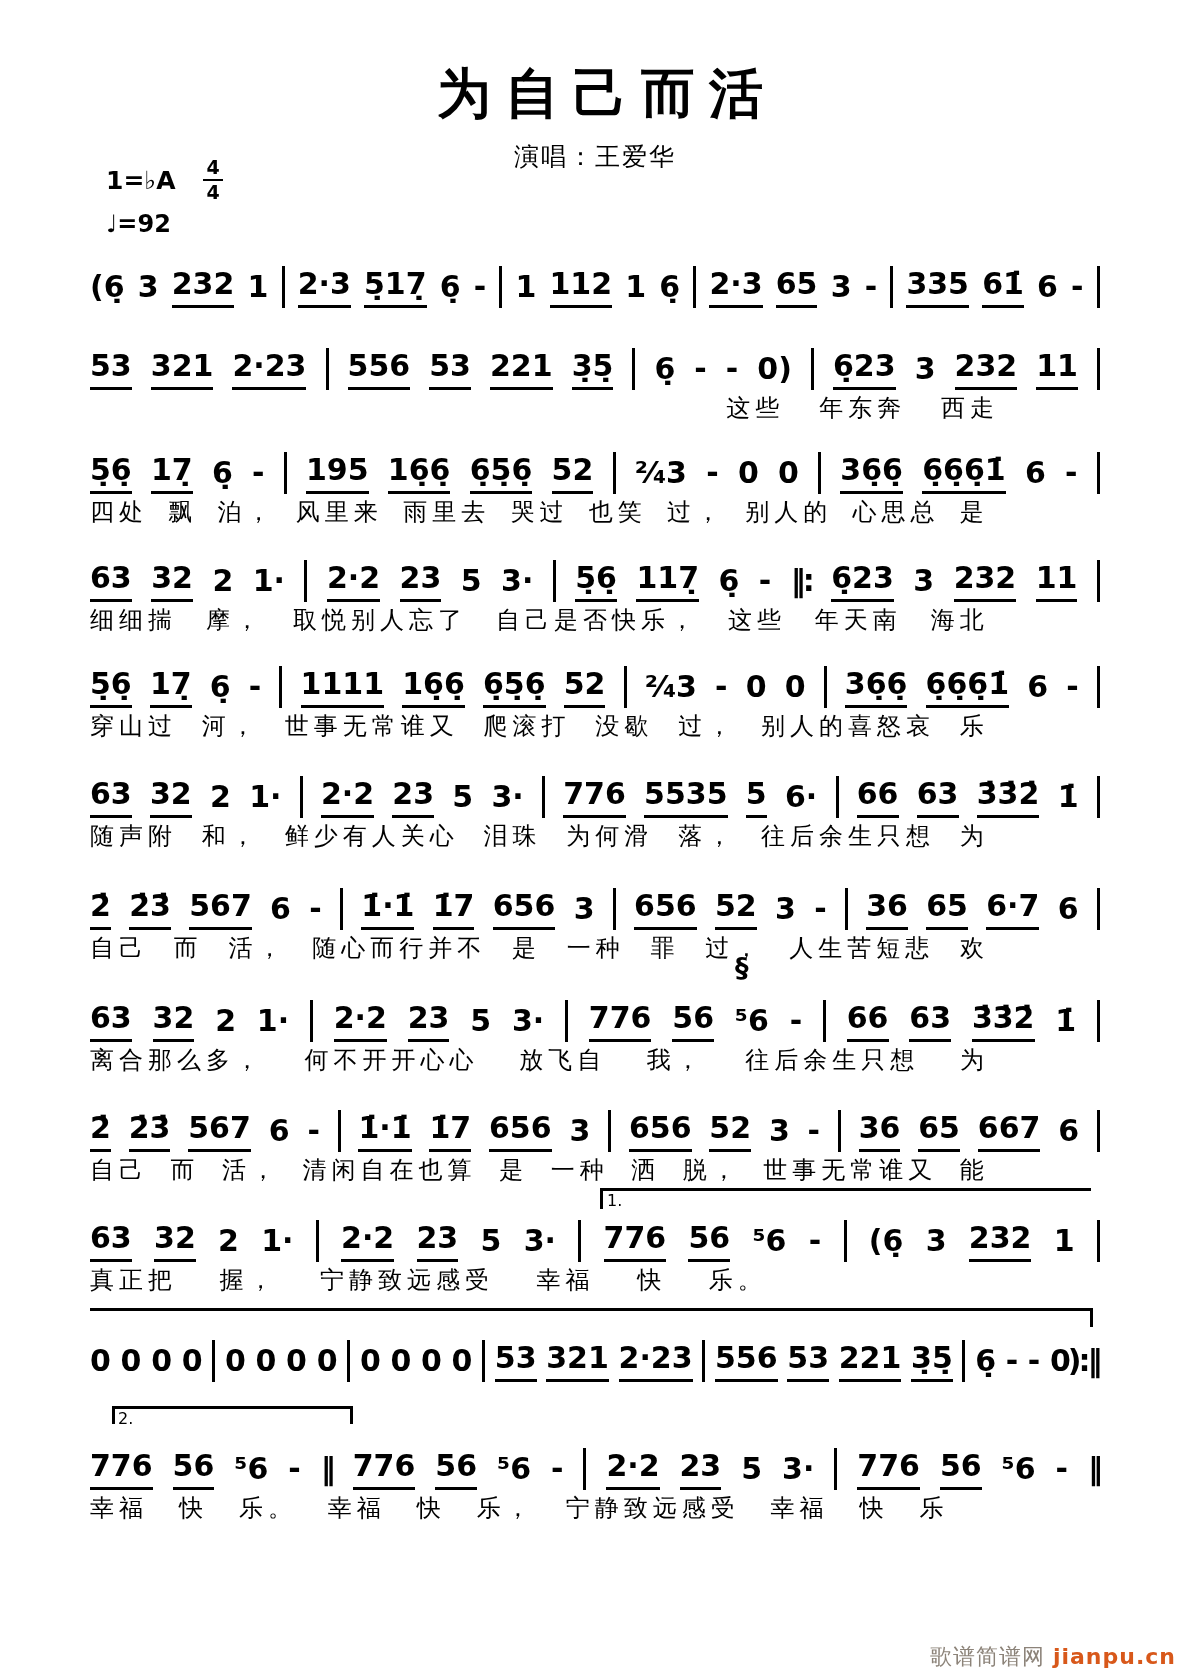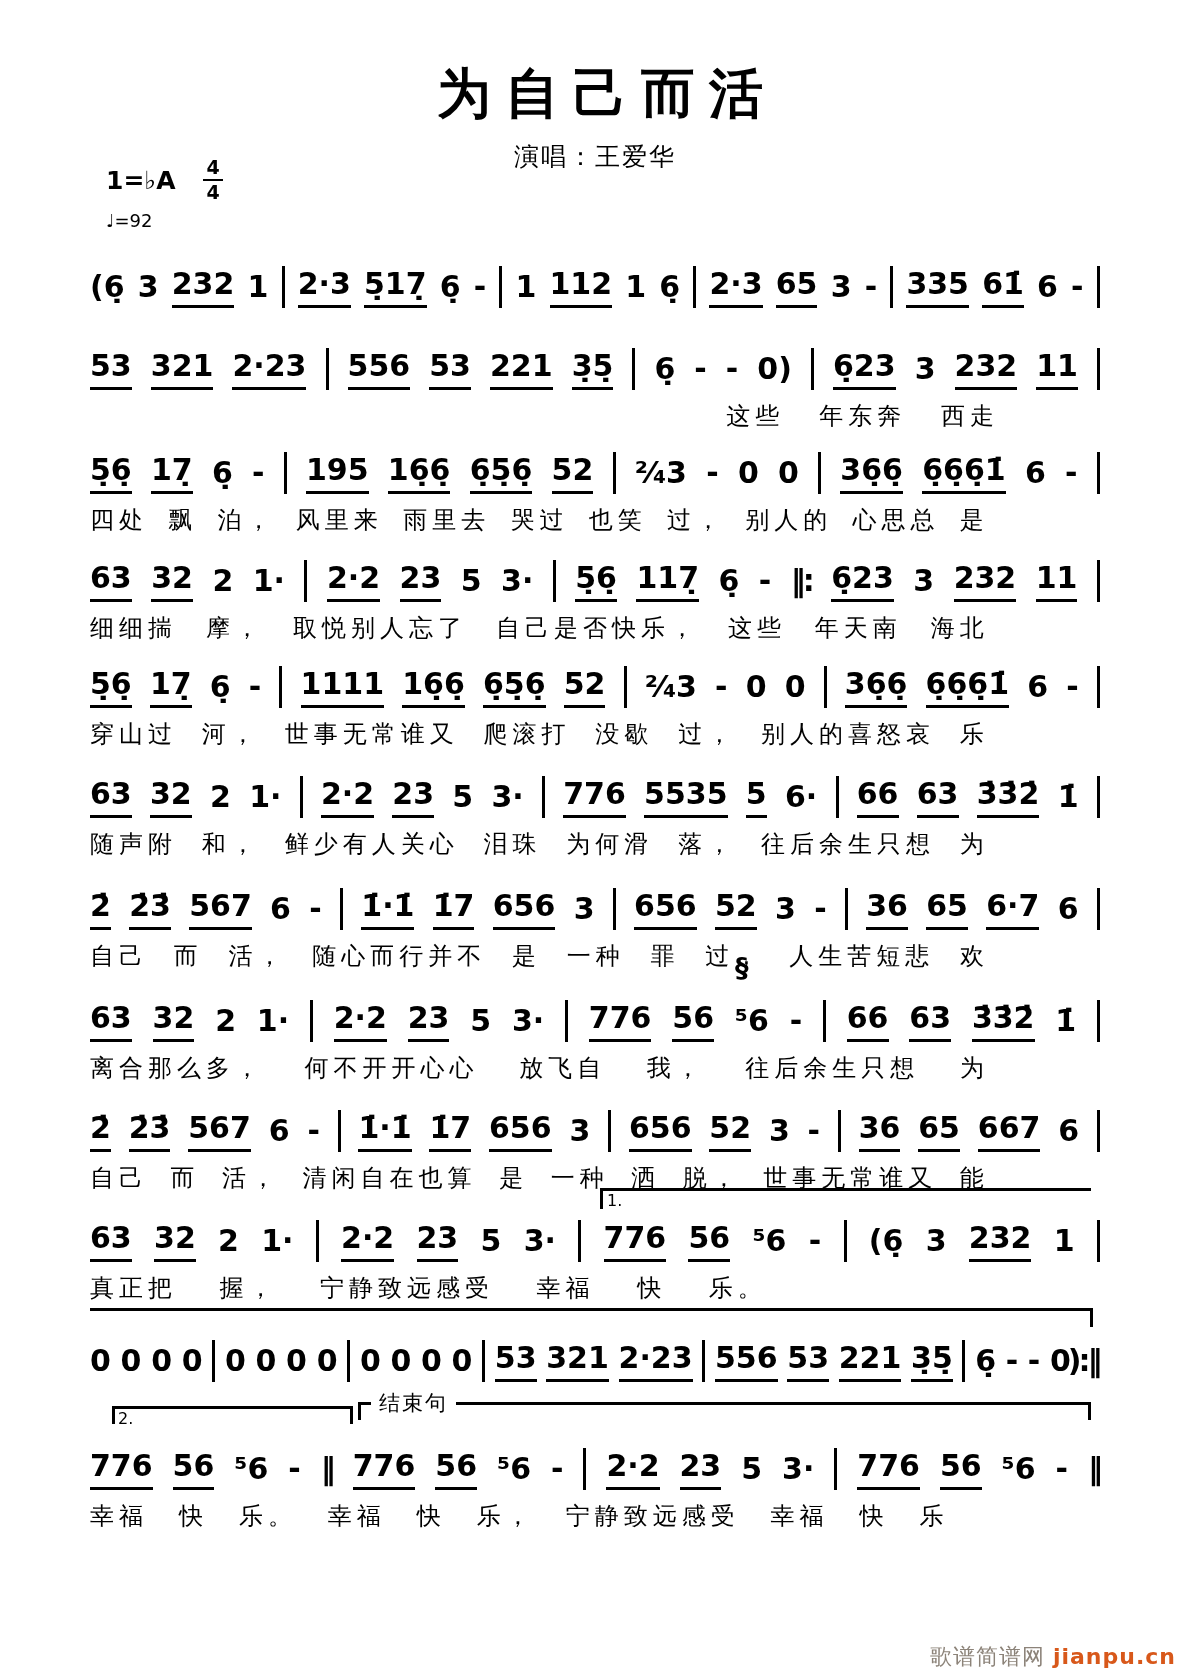--- a/index.html
+++ b/index.html
@@ -11,32 +11,32 @@
          font-family:"DejaVu Serif","Liberation Serif",serif;
          font-size:54px;font-weight:bold;letter-spacing:14px;padding-left:12px;}
   .singer{position:absolute;top:140px;left:0;width:100%;text-align:center;
           font-size:25px;letter-spacing:2px;}
   .keyrow{position:absolute;top:158px;left:106px;display:flex;align-items:center;gap:28px;}
   .keysig{font-size:25px;font-weight:bold;}
   .meter{display:inline-flex;flex-direction:column;align-items:center;
          font-size:19px;font-weight:bold;line-height:1;}
   .meter .mt{border-bottom:2px solid #000;padding:0 3px 2px;}
   .meter .mb{padding-top:2px;}
-  .tempo{position:absolute;top:210px;left:106px;font-size:18px;font-weight:normal;}
+  .tempo{position:absolute;top:210px;left:106px;font-size:24px;font-weight:bold;}
   .credits{position:absolute;top:152px;left:820px;font-size:23px;line-height:35px;
            letter-spacing:1px;}
 
   
   .system{position:absolute;left:90px;width:1010px;}
   .music{display:flex;justify-content:space-between;align-items:flex-end;height:46px;}
   .music .tok{font-weight:bold;font-size:30px;line-height:1.25;padding-bottom:3px;white-space:pre;}
   .music .beam{border-bottom:3px solid #000;}
   .music .bar{width:3px;height:42px;background:#000;}
   .music .rep{letter-spacing:-3px;}
-  .lyrics{display:flex;justify-content:space-between;margin-top:10px;
+  .lyrics{display:flex;justify-content:space-between;margin-top:2px;
           font-family:Liberation Serif, serif;
           font-size:24px;letter-spacing:5px;width:89%;}
   .lyr-right{margin-left:63%;width:27%;}
   .lyr-mid{width:67%;}
   .lyr-wide{width:85%;}
 
   
   .segno{position:absolute;top:952px;left:735px;font-size:27px;font-weight:bold;}
   .volta1{position:absolute;top:1188px;left:600px;width:488px;height:18px;
           border-top:3px solid #000;border-left:3px solid #000;}
@@ -454,23 +454,20 @@
         <span class="tok">6̣</span>
         <span class="tok">-</span>
         <span class="tok">-</span>
         <span class="tok rep">0):‖</span>
       </div>
   </div>
 
   <div class="volta2">
     <span class="vlabel">2.</span>
   </div>
-  <div class="coda-bracket">
-    <span class="coda-label">结束句</span>
-  </div>
 
   <div class="system" style="top:1444px">
     <div class="music">
         <span class="tok beam">776</span>
         <span class="tok beam">56</span>
         <span class="tok">⁵6</span>
         <span class="tok">-</span>
         <span class="tok rep">‖</span>
         <span class="tok beam">776</span>
         <span class="tok beam">56</span>

